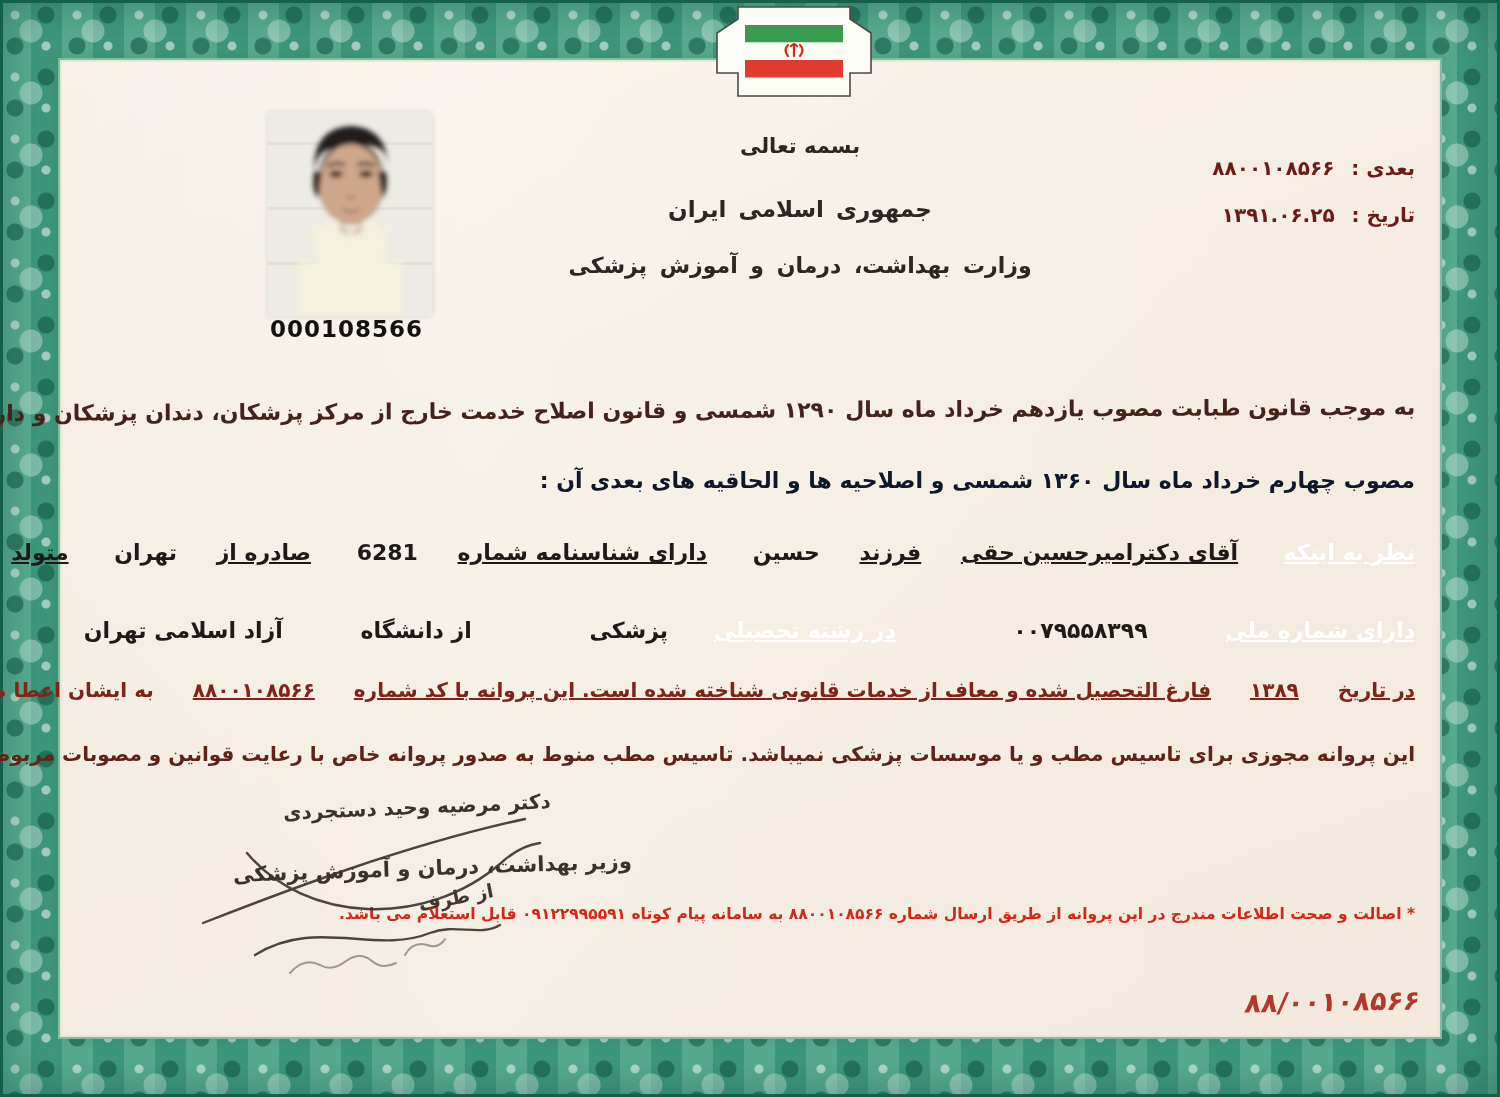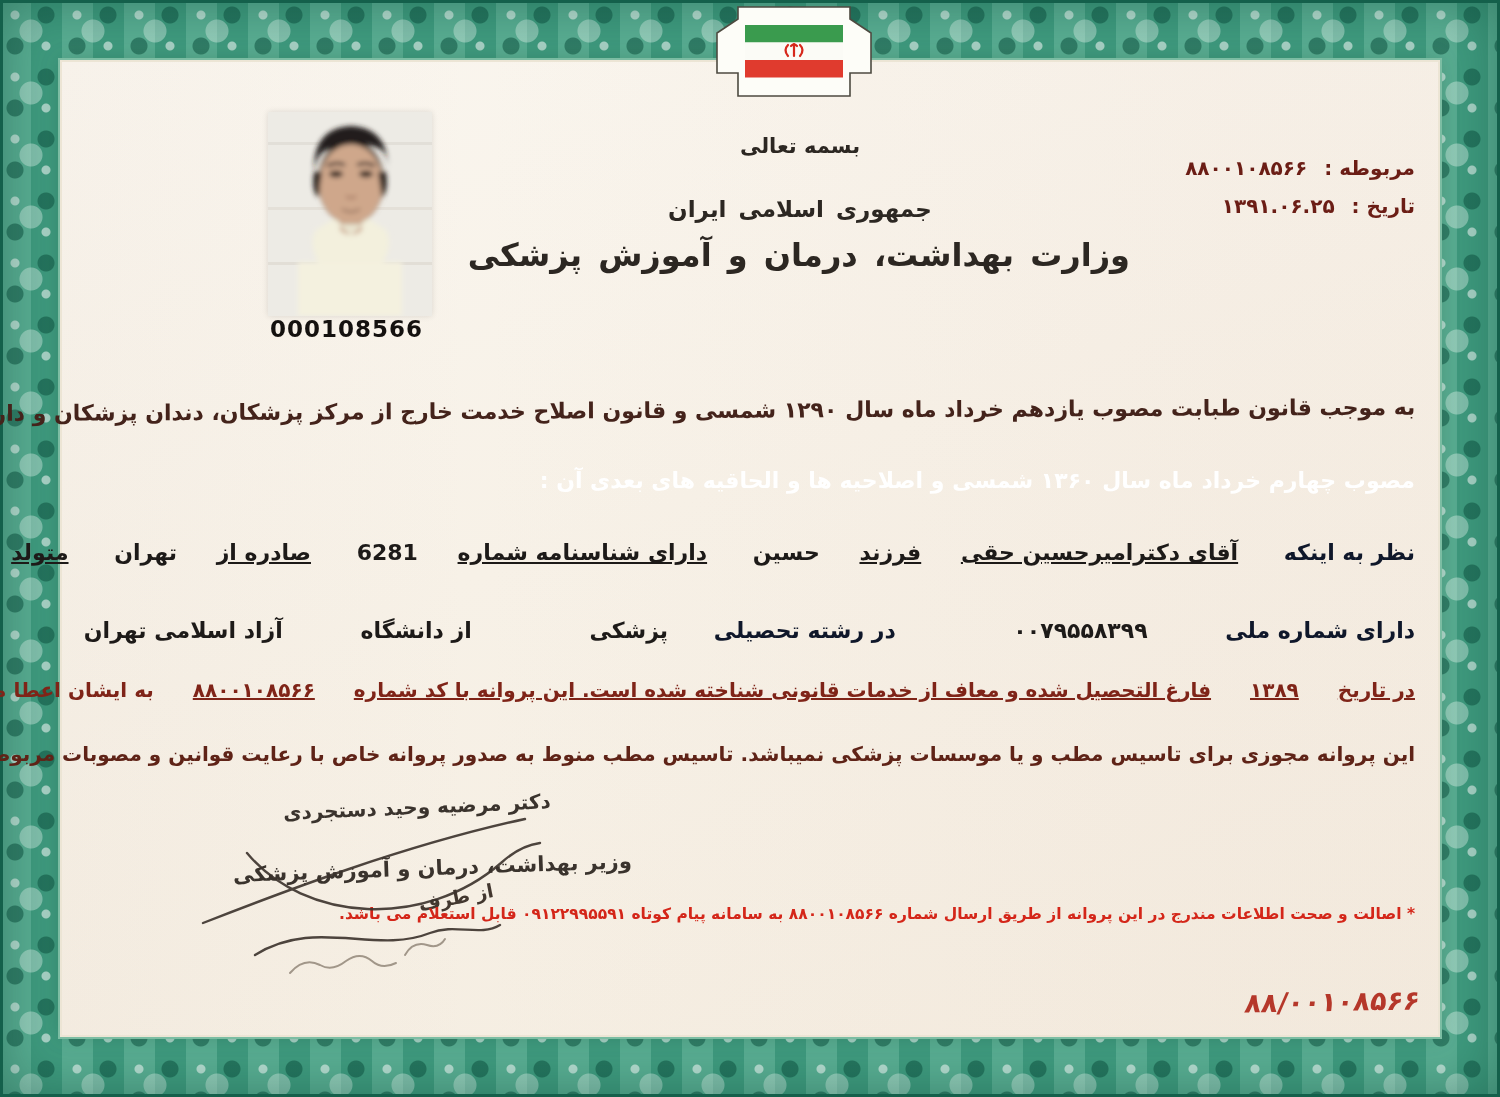--- a/index.html
+++ b/index.html
@@ -30,39 +30,39 @@
   .paper::after{ 
     content:"";position:absolute;inset:0;pointer-events:none;
     background:linear-gradient(90deg,rgba(190,160,140,.05),rgba(255,255,255,0) 30%,rgba(220,190,180,.07) 85%);
   }
   
   .plaque{position:absolute;left:708px;top:4px;width:172px;height:98px;z-index:5;}
   
   .hdr{position:absolute;left:470px;width:660px;text-align:center;color:#2c2722;direction:rtl;white-space:nowrap;}
   .h-bismillah{top:134px;font-size:21px;font-weight:bold;}
   .h-country{top:196px;font-size:23px;font-weight:bold;word-spacing:4px;}
-  .h-ministry{top:236px;font-size:32px;font-weight:bold;word-spacing:5px;}
+  .h-ministry{top:253px;font-size:22px;font-weight:bold;word-spacing:5px;}
   .h-license{top:321px;font-size:26px;font-weight:bold;word-spacing:16px;letter-spacing:1px;}
   
   .meta-row{position:absolute;right:85px;direction:rtl;white-space:nowrap;color:#6b1d15;font-weight:bold;font-size:20px;}
   .meta-number{top:156px;}
-  .meta-date{top:194px;}
+  .meta-date{top:203px;}
   .meta-row .val{margin-right:10px;letter-spacing:1px;}
   
   .photo{position:absolute;left:268px;top:112px;width:164px;height:204px;background:#eceae4;box-shadow:0 0 6px rgba(0,0,0,.12);}
   .photo-id{position:absolute;left:270px;top:316px;font-size:23px;font-weight:bold;color:#14110f;letter-spacing:1px;}
   
   .bl{position:absolute;right:85px;direction:rtl;text-align:right;white-space:nowrap;font-weight:bold;}
   .l1{top:398px;font-size:22px;color:#44231b;transform:rotate(-.25deg);}
-  .l2{top:468px;font-size:22px;color:#ffffff;}
+  .l2{top:468px;font-size:22px;color:#0f172a;}
   .l3{top:540px;font-size:22px;color:#23201d;}
   .l4{top:610px;font-size:22px;color:#23201d;margin-top:8px;}
   .l5{top:678px;font-size:20px;color:#7f2418;}
   .l6{top:742px;font-size:20px;color:#5f2317;}
-  .ink-m{color:#0f172a;} 
+  .ink-m{color:#ffffff;text-decoration:underline;} 
   .ink-k{color:#1d1a18;} 
   .gap-s{margin-left:32px;text-decoration:underline;} .gap-m{margin-left:38px;} .gap-l{margin-left:70px;} .gap-xl{margin-left:110px;}
   
   .sig-name{position:absolute;left:283px;top:795px;direction:rtl;font-size:20px;font-weight:bold;color:#3a332d;transform:rotate(-2.5deg);white-space:nowrap;}
   .sig-title{position:absolute;left:233px;top:856px;direction:rtl;font-size:21px;font-weight:bold;color:#3a332d;transform:rotate(-2deg);white-space:nowrap;}
   .sig-behalf{position:absolute;left:418px;top:886px;direction:rtl;font-size:19px;font-weight:bold;color:#42372f;transform:rotate(-11deg);}
   .sig-scribble{position:absolute;left:195px;top:805px;z-index:6;}
   
   .note{position:absolute;right:85px;top:905px;direction:rtl;white-space:nowrap;font-size:15.5px;font-weight:bold;color:#d42619;text-align:right;}
   .serial{position:absolute;right:80px;top:986px;font-size:27px;font-weight:bold;color:#b5372a;letter-spacing:3px;transform:skewX(-8deg) rotate(-1deg);}
@@ -121,21 +121,21 @@
       </g>
     </svg>
   </div>
   <div class="photo-id">000108566</div>
 
   <div class="hdr h-country">جمهوری اسلامی ایران</div>
   <div class="hdr h-bismillah">بسمه تعالی</div>
   <div class="hdr h-ministry">وزارت بهداشت، درمان و آموزش پزشکی</div>
 
   <div class="meta-row meta-number">
-    <span>مربوطه :</span>
+    <span>بعدی :</span>
     <span class="val">۸۸۰۰۱۰۸۵۶۶</span>
   </div>
   <div class="meta-row meta-date">
     <span>تاریخ :</span>
     <span class="val">۱۳۹۱.۰۶.۲۵</span>
   </div>
 
   <div class="bl l1">به موجب قانون طبابت مصوب یازدهم خرداد ماه سال ۱۲۹۰ شمسی و قانون اصلاح خدمت خارج از مرکز پزشکان، دندان پزشکان و داروسازان</div>
   <div class="bl l2">مصوب چهارم خرداد ماه سال ۱۳۶۰ شمسی و اصلاحیه ها و الحاقیه های بعدی آن :</div>
 

